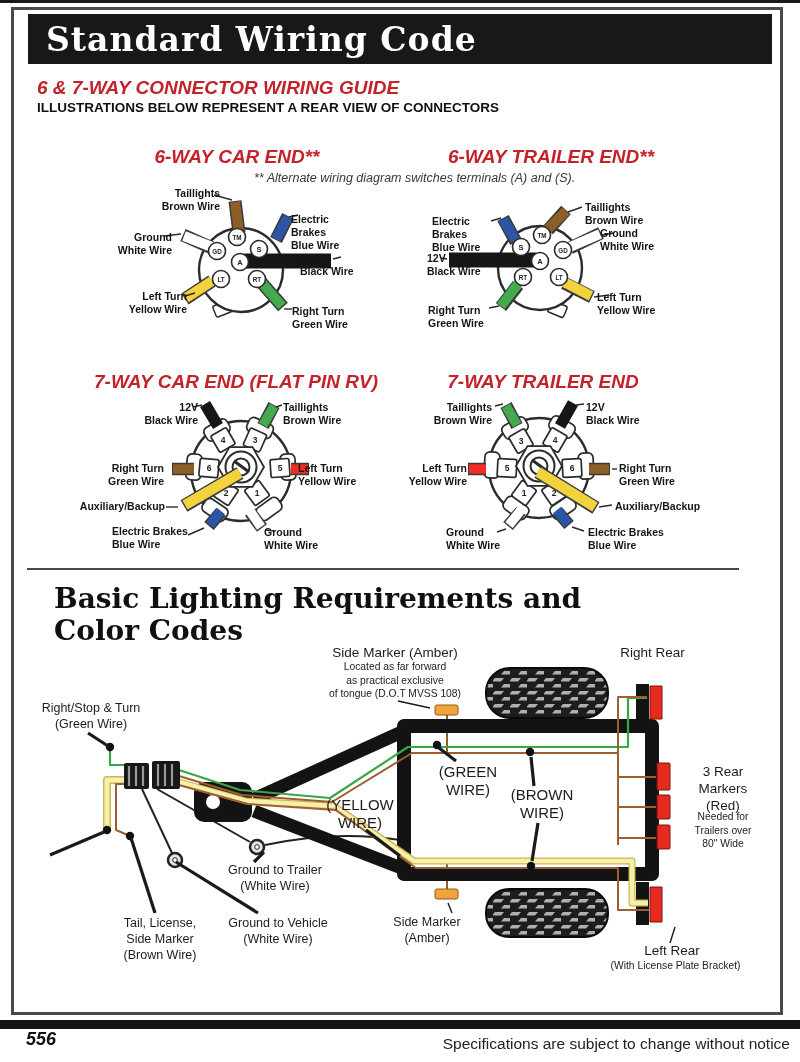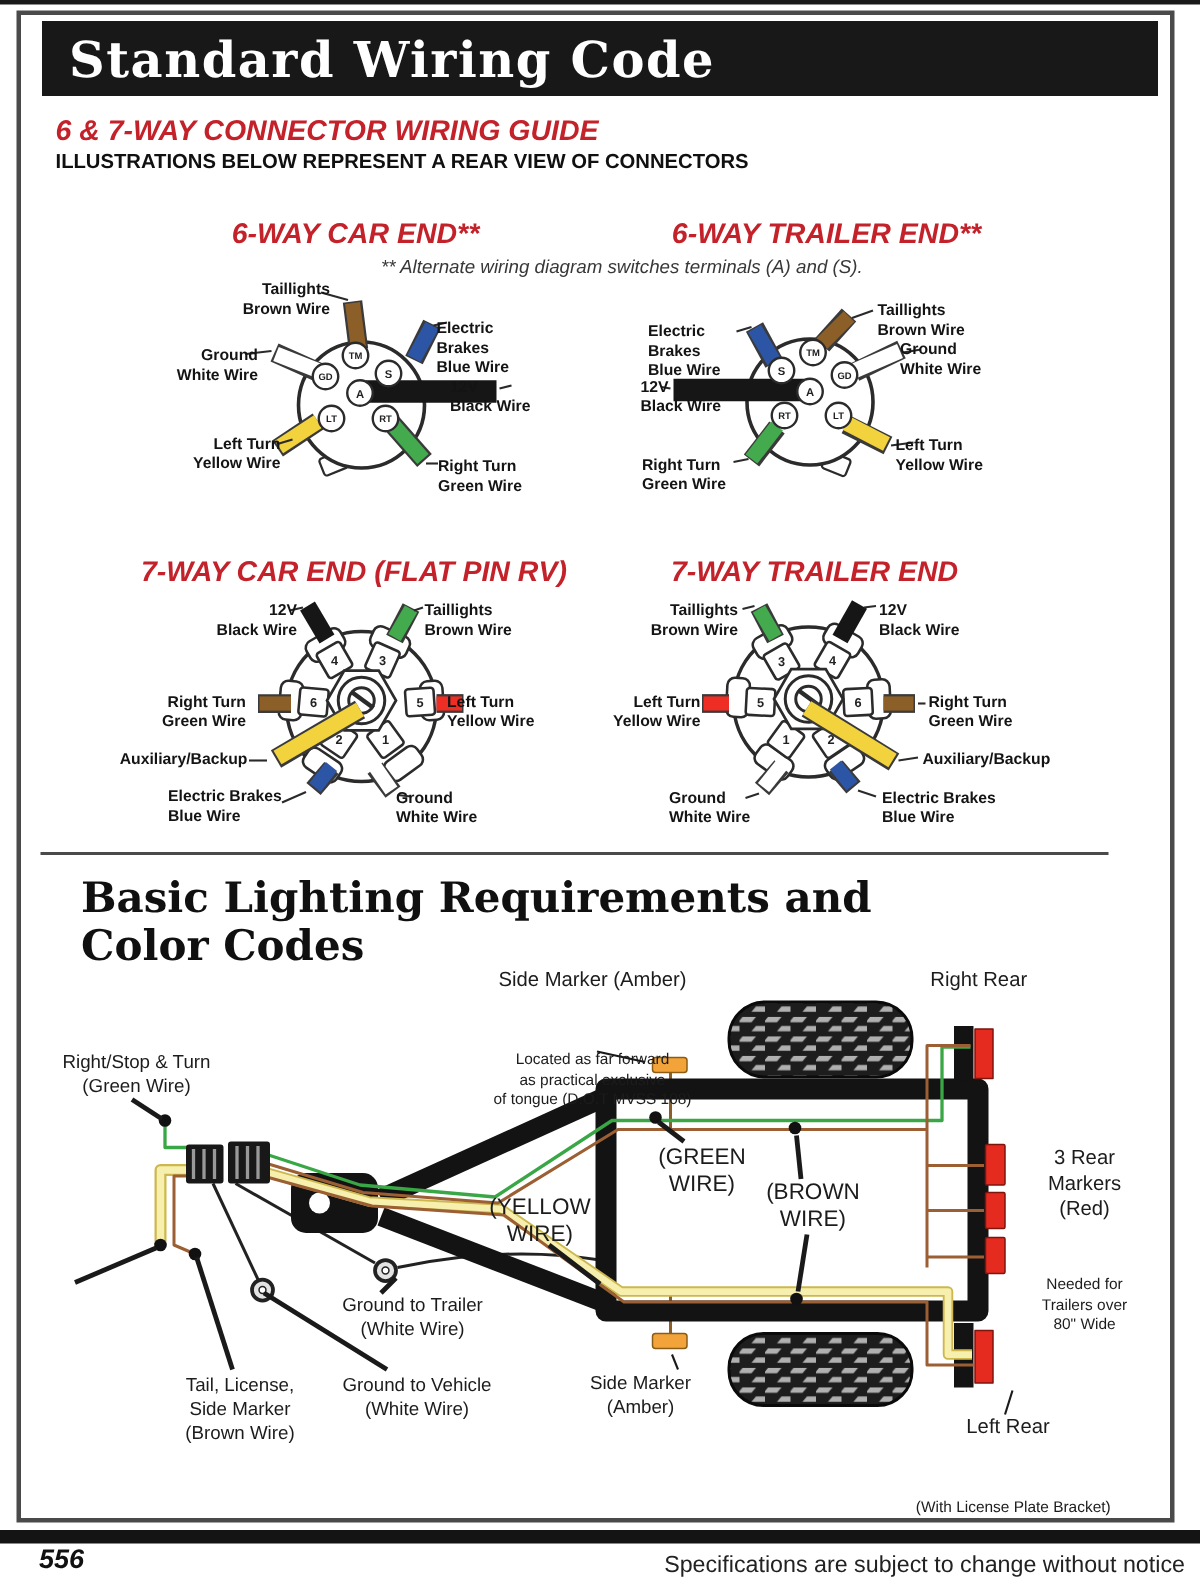--- a/index.html
+++ b/index.html
@@ -15,21 +15,21 @@
   #footnote{position:absolute;left:224px;top:171px;font-style:italic;font-size:12.5px;color:#383838;margin-left:30px;}
   .ctitle{position:absolute;font-style:italic;font-weight:bold;font-size:19px;color:#c4222a;text-align:center;}
   .lbl{position:absolute;font-weight:bold;font-size:10.5px;line-height:1.24;color:#141414;
        white-space:pre-line;text-align:left;}
   .lbl.ra{text-align:right}.lbl.la{text-align:left}
   #divider{position:absolute;left:27px;top:568px;width:712px;border-top:2.5px solid #4a4a4a;}
   #lighting-heading{position:absolute;left:54px;top:583px;font-family:"DejaVu Serif",serif;font-weight:bold;
                     font-size:28px;line-height:1.16;color:#101010;white-space:pre-line;}
   .tlbl{position:absolute;font-size:12.5px;line-height:1.26;color:#1c1c1c;white-space:pre-line;text-align:center;}
   .tlbl.big{font-size:15px;line-height:1.2;}
-  .tlbl.small{font-size:10.3px;line-height:1.33;margin-top:40px;}
+  .tlbl.small{font-size:10.3px;line-height:1.33;}
   .tlbl.la{text-align:left;}
   .tlbl.mid{font-size:13.5px;}
   #footer-bar{position:absolute;left:0;top:1020px;width:800px;height:9px;background:#141414;}
   #page-num{position:absolute;left:26px;top:1029px;font-weight:bold;font-style:italic;font-size:18px;color:#111;}
   #notice{position:absolute;left:360px;top:1035px;width:430px;font-size:15.5px;color:#222;text-align:right;}
   svg#art{position:absolute;left:0;top:0;pointer-events:none;}
 </style>
 </head>
 <body>
 <div id="page">

